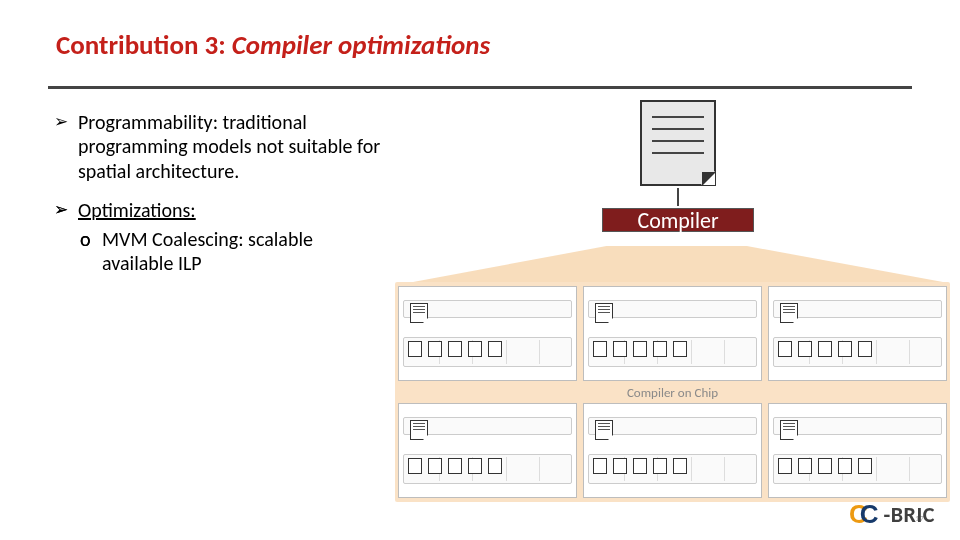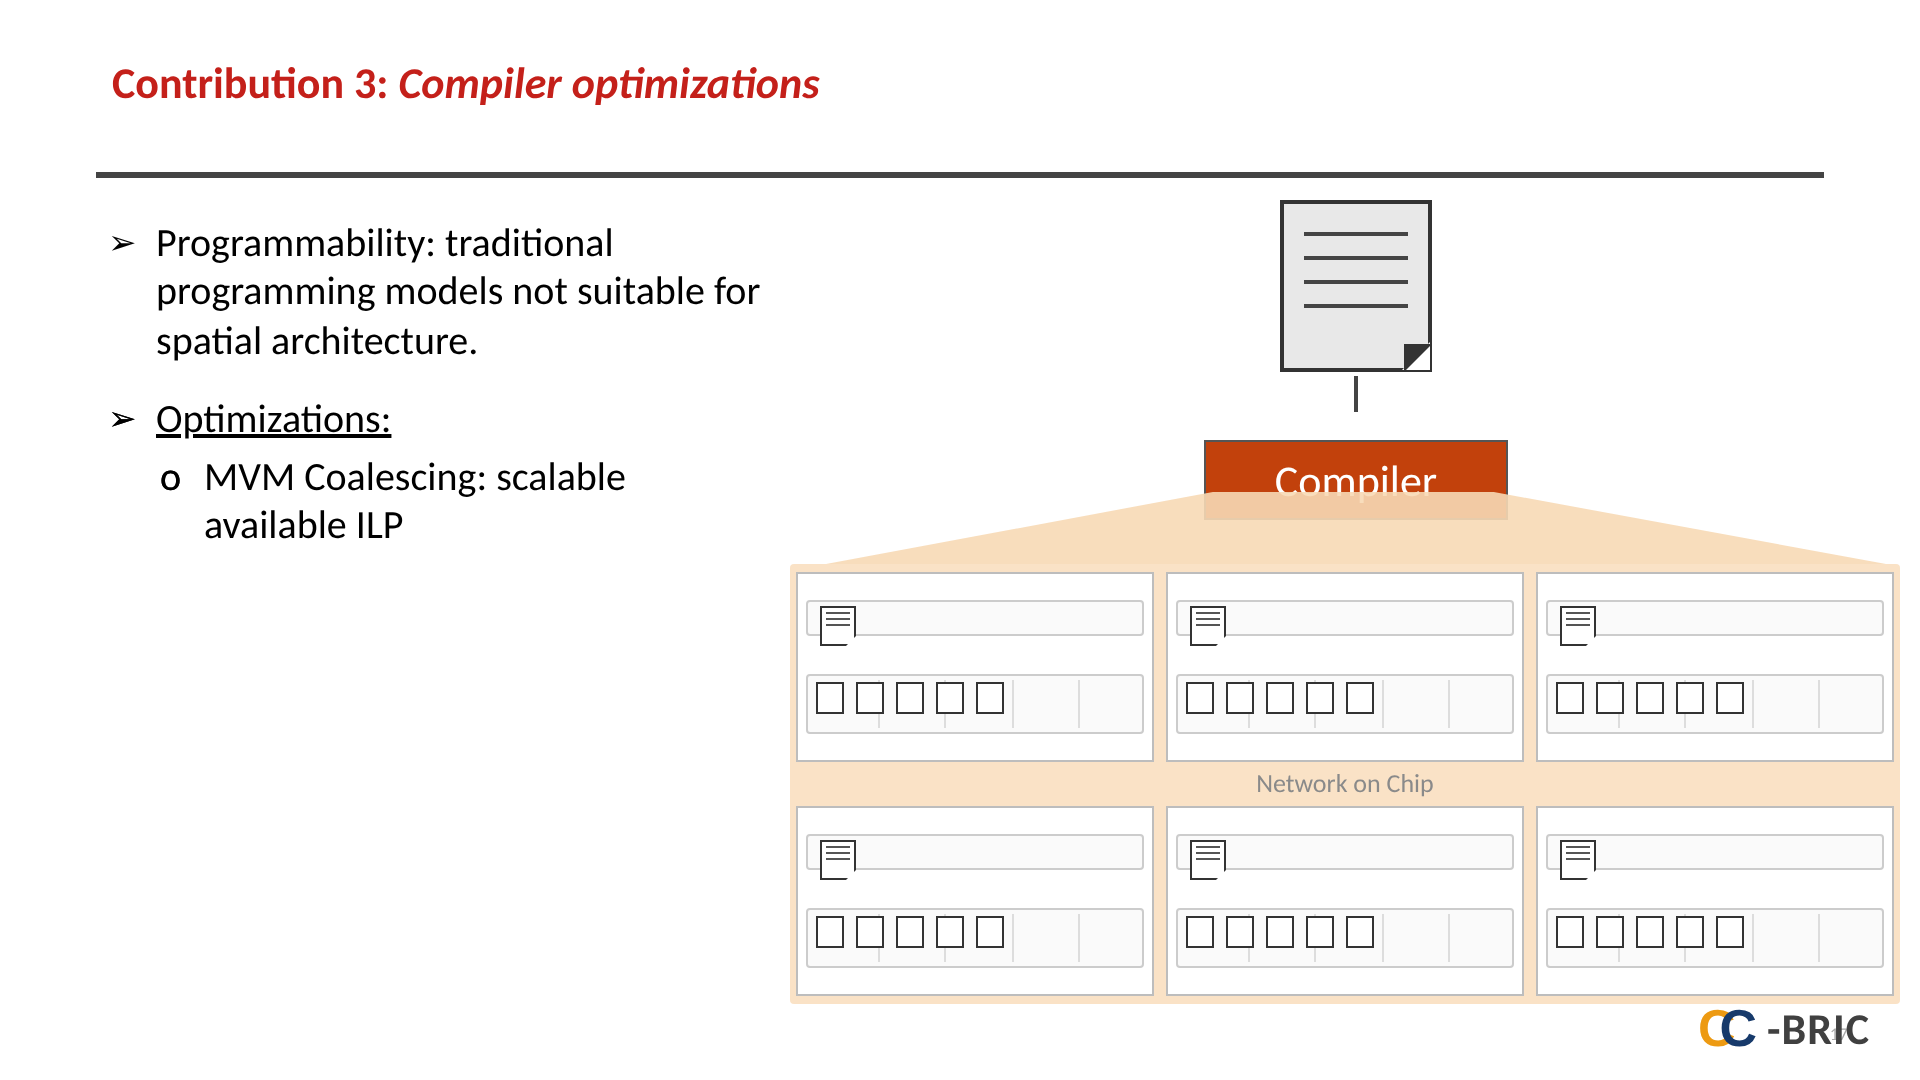--- a/index.html
+++ b/index.html
@@ -4,21 +4,21 @@
 <style>
   * { box-sizing: border-box; margin: 0; padding: 0; }
   body {
     width: 960px; height: 540px;
     font-family: Calibri, "Segoe UI", Arial, sans-serif;
     background: #fff; color: #000;
     position: relative; overflow: hidden;
   }
   .title {
     position: absolute; left: 56px; top: 28px;
-    font-size: 22px; font-weight: 700; color: #c4201a;
+    font-size: 27px; font-weight: 700; color: #c4201a;
   }
   .title .italic { font-style: italic; }
   .hr {
     position: absolute; left: 48px; top: 86px;
     width: 864px; height: 0;
     border-top: 3px solid #444;
   }
   .bullets {
     position: absolute; left: 54px; top: 110px;
     width: 330px;
@@ -60,24 +60,24 @@
   .doc .line { height: 2px; background: #444; margin: 10px 10px 0 10px; }
   .doc .line.first { margin-top: 14px; }
 
   .stem {
     position: absolute; left: 282px; top: 88px;
     width: 2px; height: 18px; background: #444;
   }
 
   .comp {
     position: absolute; left: 207px; top: 108px;
-    width: 152px; height: 40px;
-    background: #c2410c; border: 1.5px solid #555;
+    width: 152px; height: 24px;
+    background: #7f1d1d; border: 1.5px solid #555;
     color: #fff; font-size: 22px;
-    display: flex; align-items: center; justify-content: center; margin-top: 12px;
+    display: flex; align-items: center; justify-content: center;
   }
 
   
   .fan {
     position: absolute; left: 18px; top: 146px;
     width: 530px; height: 36px;
     background: #f7d9b5; opacity: 0.9;
     clip-path: polygon(36.5% 0, 63% 0, 100% 100%, 0 100%);
   }
 
@@ -270,21 +270,21 @@
           <div class="core"></div>
         <div class="drow">
             <div class="smd"></div>
             <div class="smd"></div>
             <div class="smd"></div>
             <div class="smd"></div>
             <div class="smd"></div>
           </div>
       </div>
     </div>
-    <div class="noc">Network on Chip</div>
+    <div class="noc">Compiler on Chip</div>
 
     <div class="tile">
       <div class="mem">
         <div class="minidoc">
             <div class="mline"></div>
             <div class="mline"></div>
             <div class="mline"></div>
           </div>
       </div>
       <div class="cores">

